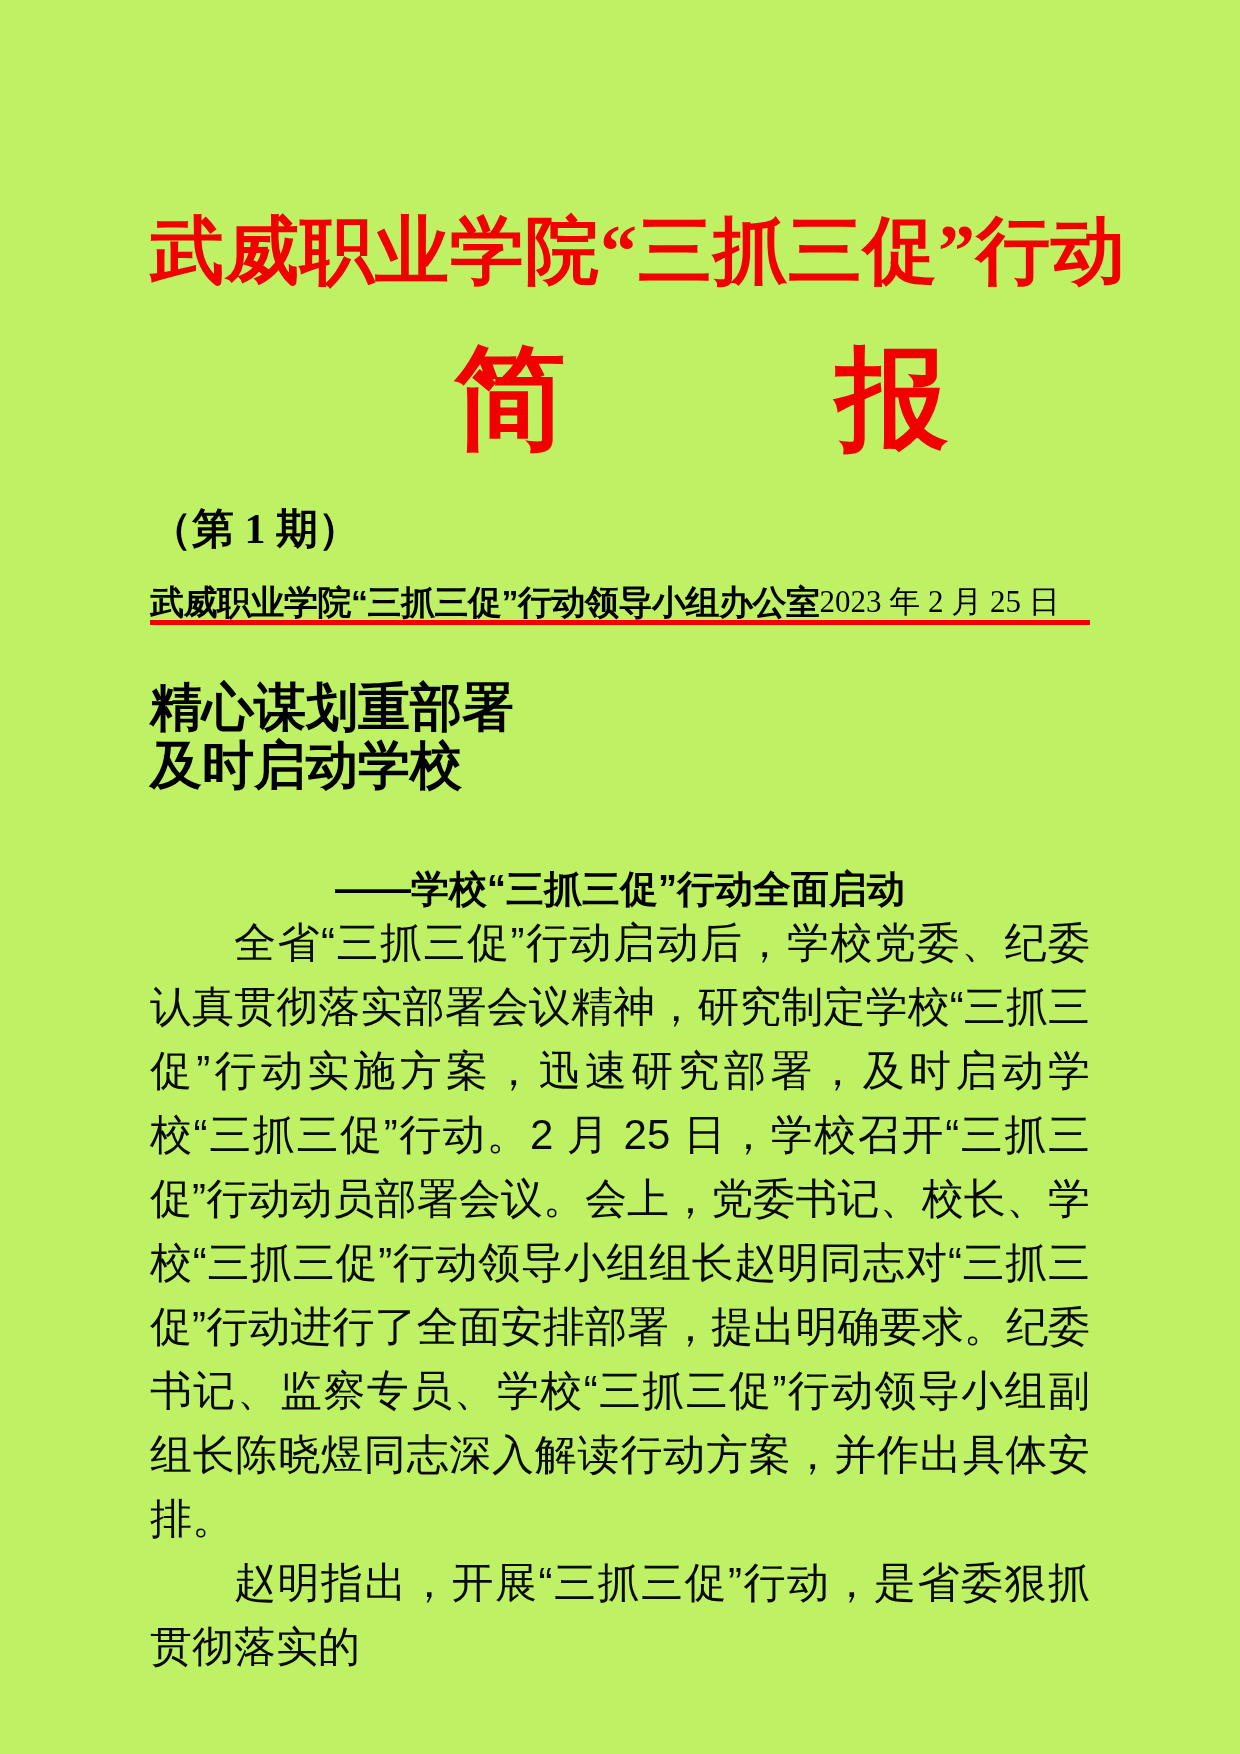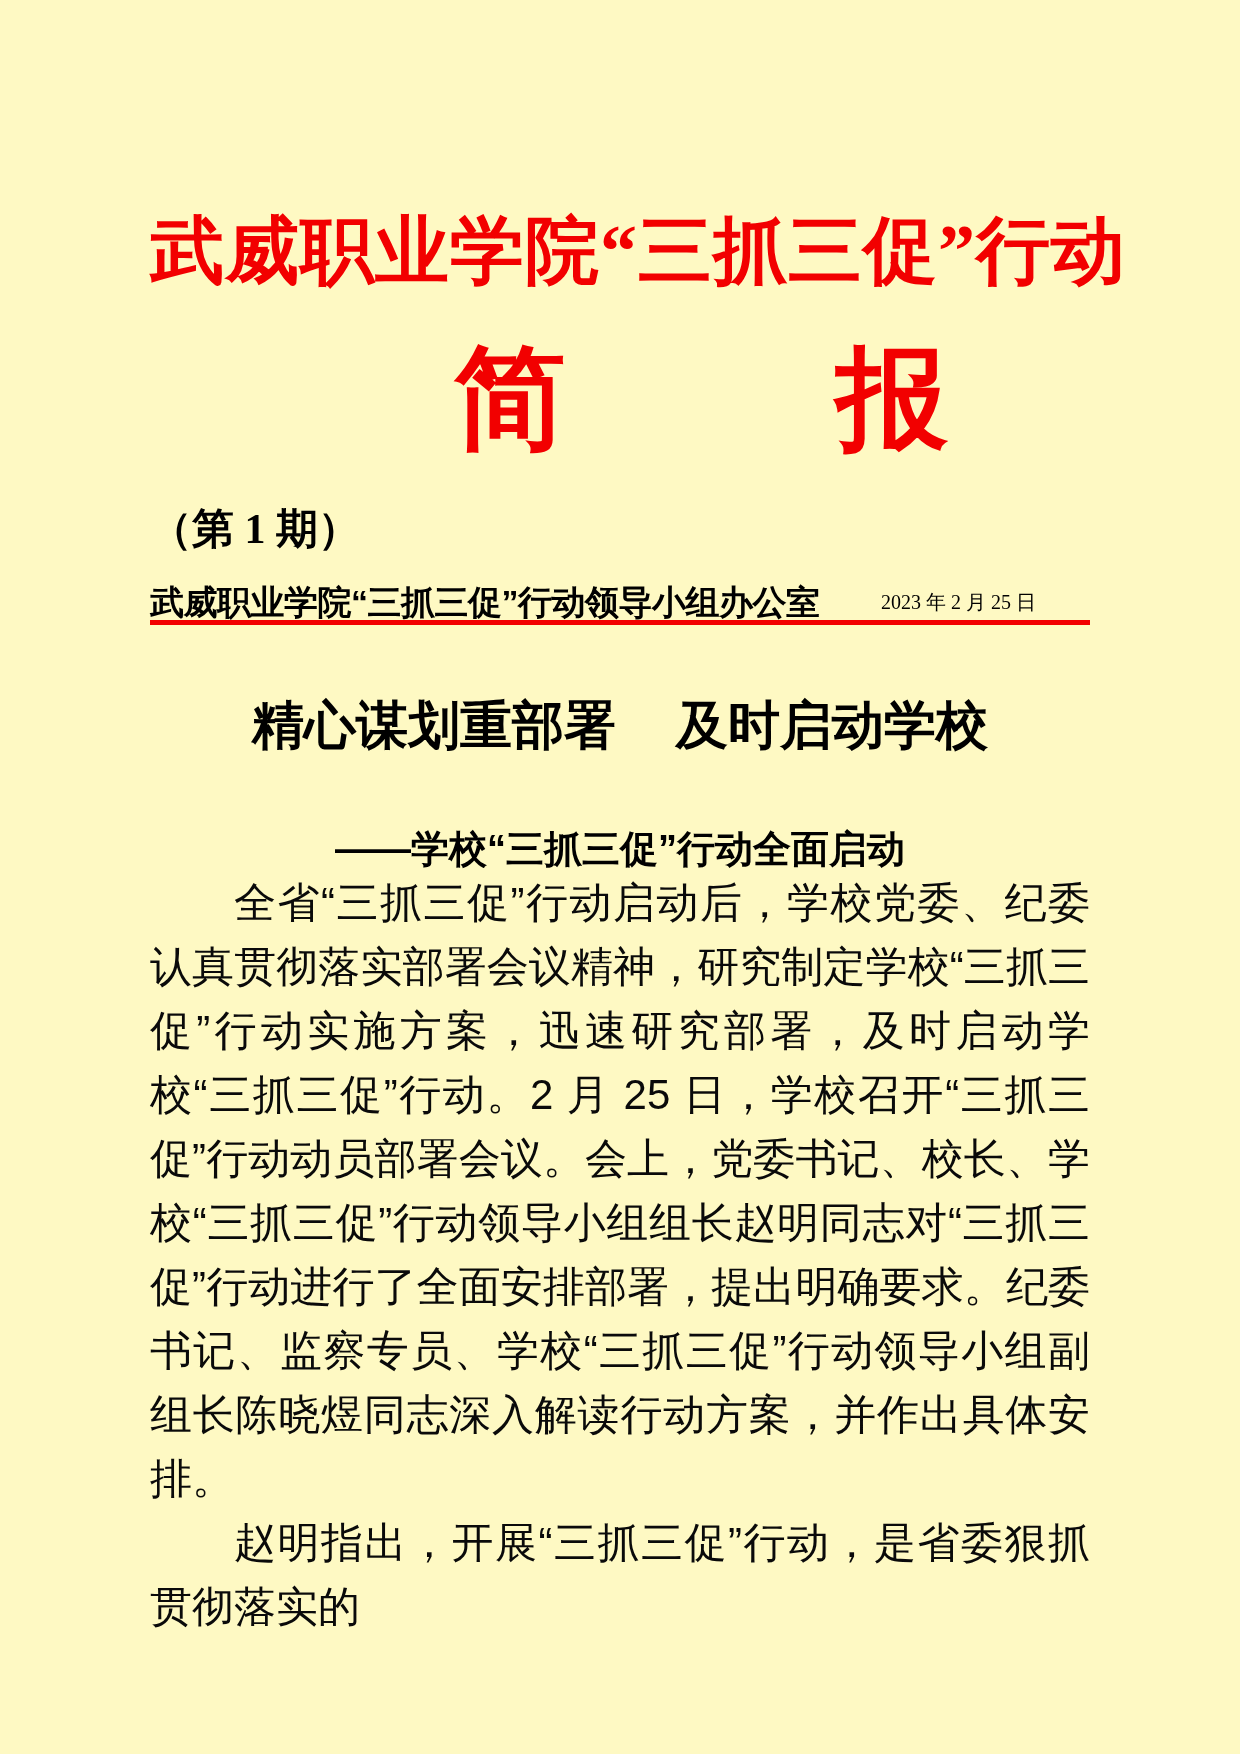--- a/index.html
+++ b/index.html
@@ -5,21 +5,21 @@
   html, body {
     margin: 0;
     padding: 0;
     background: #ffffff;
   }
   .page {
     position: relative;
     width: 1240px;
     height: 1754px;
     margin: 0 auto;
-    background: #fef9c3;
+    background: #bef264;
     overflow: hidden;
     font-family: "Liberation Serif", serif;
     color: #000000;
   }
   .content {
     margin: 0 150px;
     width: 940px;
   }
   
   .title-line1 {
@@ -63,41 +63,42 @@
   .issuing-office {
     font-family: "Liberation Sans", sans-serif;
     font-weight: 700;
     font-size: 34px;
     line-height: 32px;
     white-space: nowrap;
     letter-spacing: -0.5px;
   }
   .issue-date {
     font-family: "Liberation Serif", serif;
-    font-size: 20px;
+    font-size: 31px;
     line-height: 32px;
     white-space: nowrap;
-    margin-right: 54px;
+    margin-right: 82px;
   }
   .header-rule {
     margin-top: 2px;
     height: 5px;
     background: #f20000;
   }
   
   .headline {
-    margin-top: 72px;
+    margin-top: 54px;
     display: flex;
     justify-content: center;
     column-gap: 60px;
     font-size: 52px;
     line-height: 58px;
     font-weight: 700;
     font-family: "Liberation Serif", serif;
     white-space: nowrap;
+    flex-direction: column;
   }
   .subheadline {
     margin-top: 72px;
     text-align: center;
     font-family: "Liberation Sans", sans-serif;
     font-weight: 700;
     font-size: 38px;
     line-height: 44px;
     white-space: nowrap;
   }

